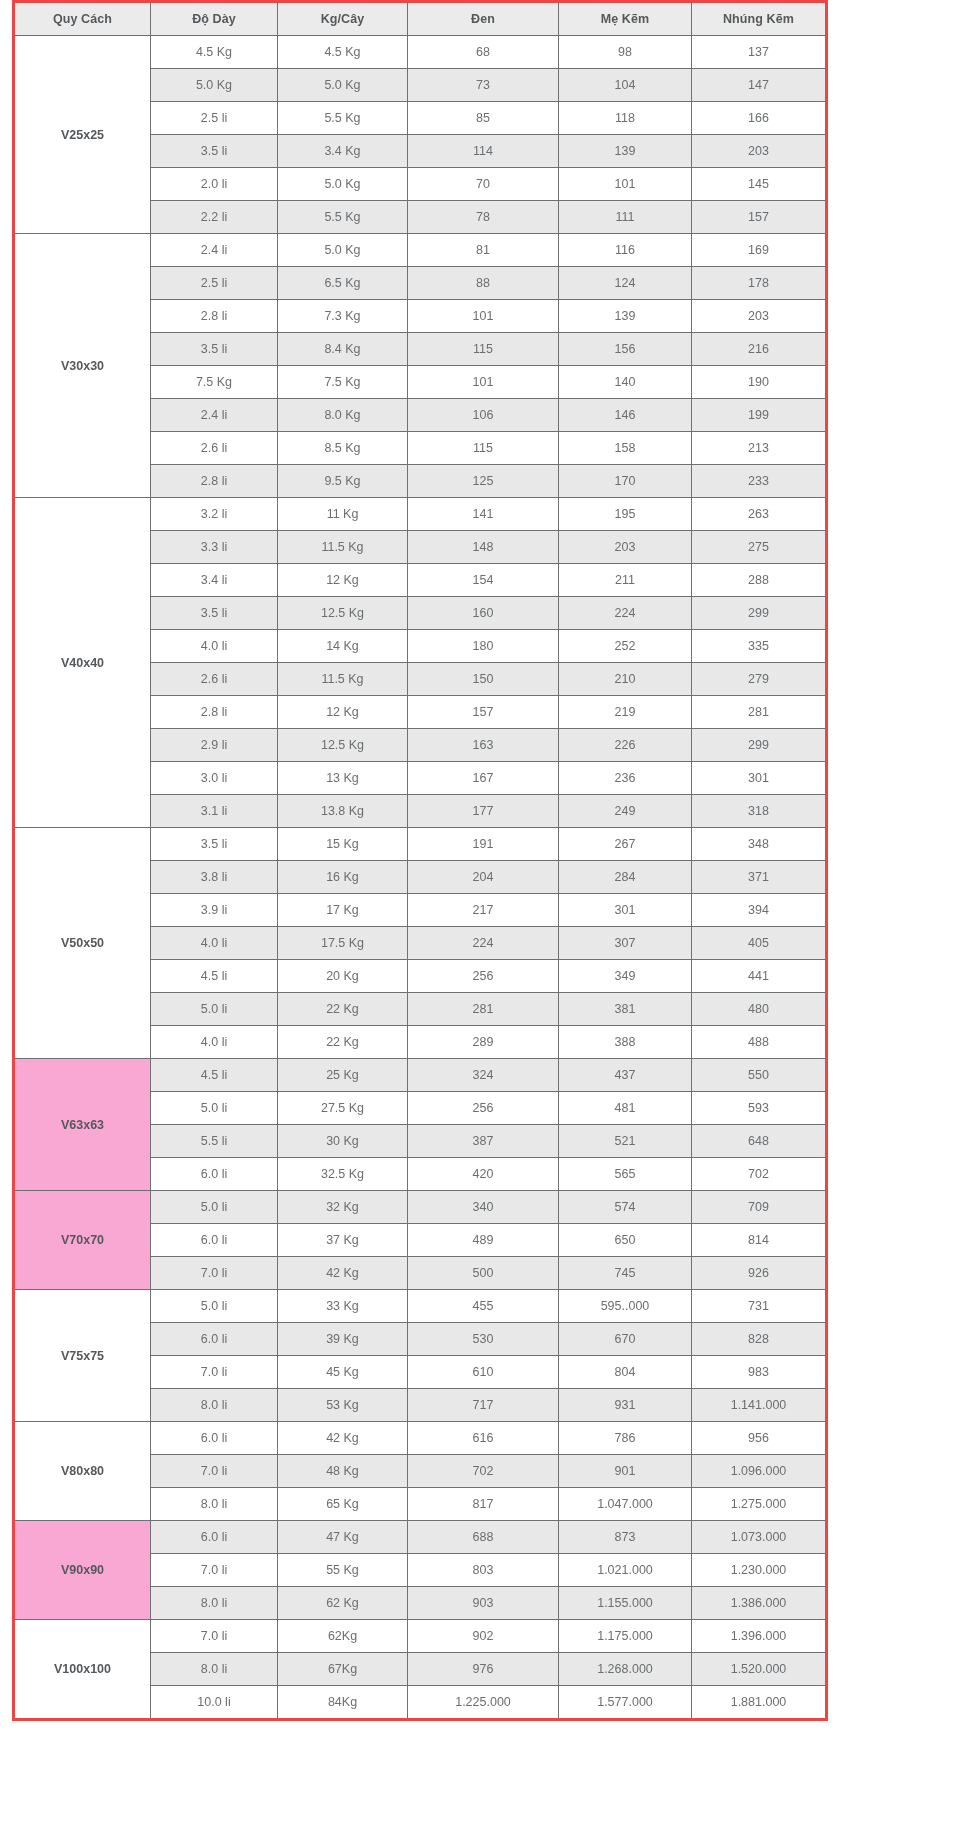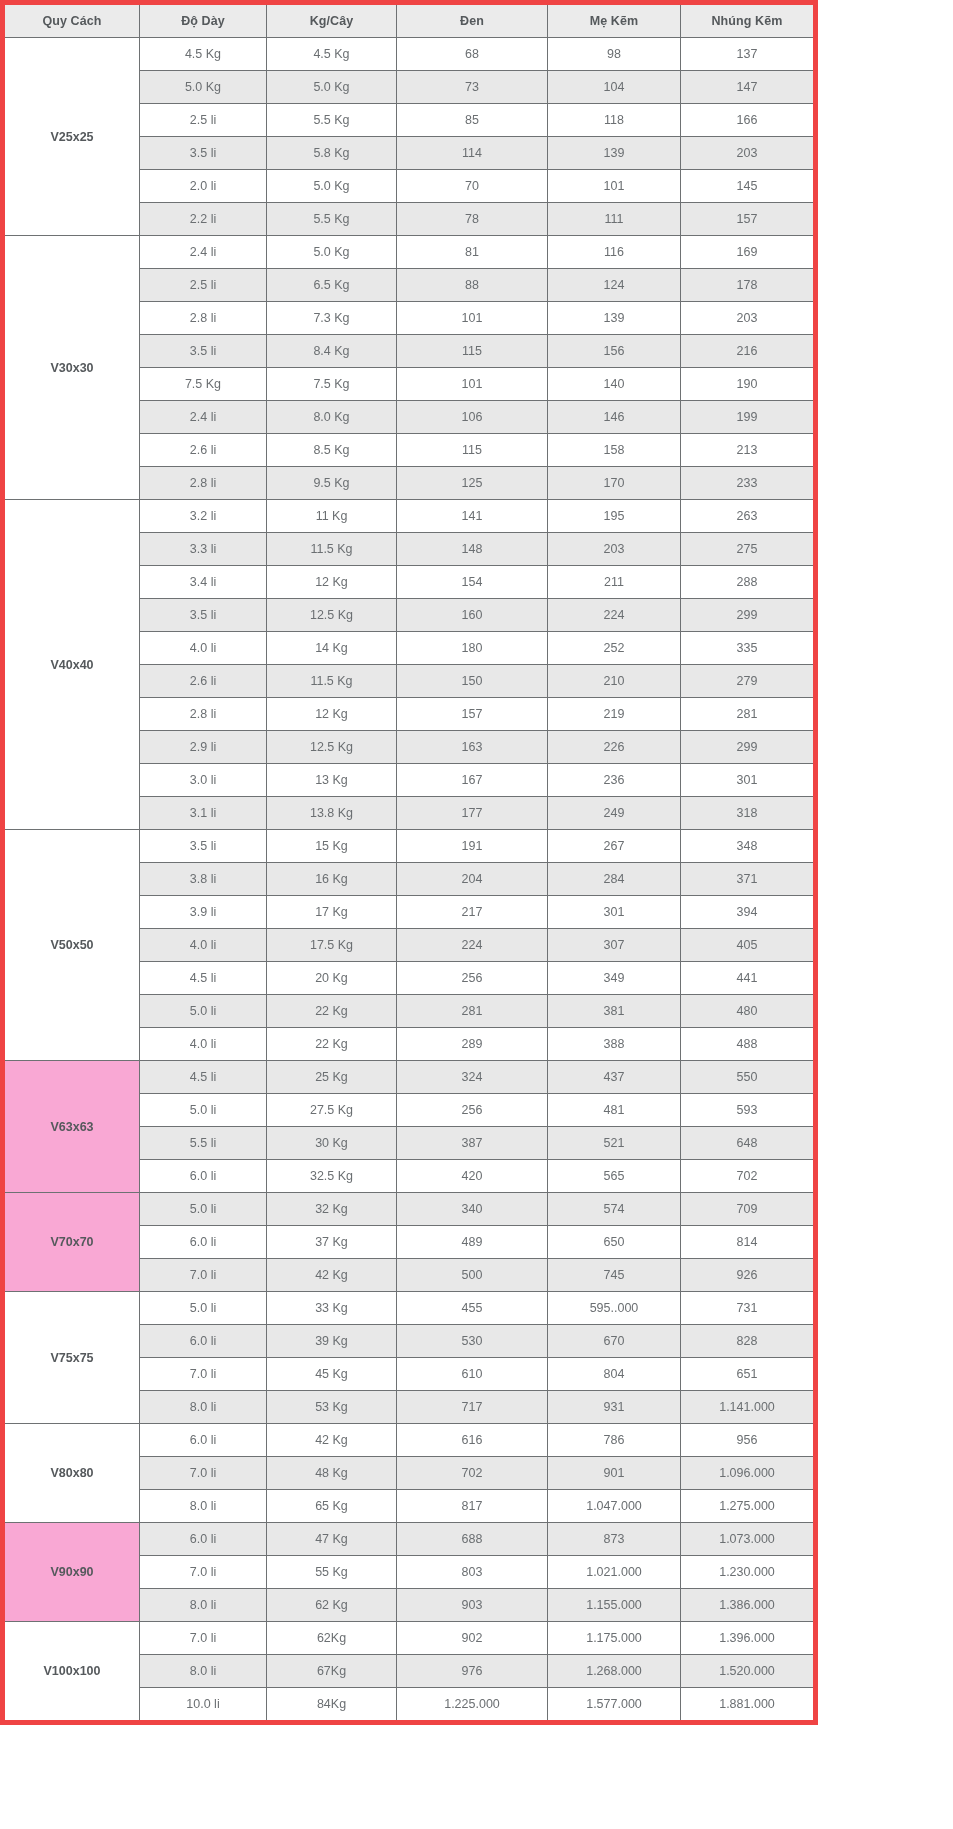--- a/index.html
+++ b/index.html
@@ -12,21 +12,22 @@
   body {
     font-family: "Liberation Sans", "DejaVu Sans", sans-serif;
     width: 953px;
     color: #6b6f72;
     -webkit-font-smoothing: antialiased;
   }
   #price-table {
     width: 761px;
     border-collapse: collapse;
     table-layout: fixed;
-    border: 5px solid #ef4444;
+    border: 3px solid #ef4444;
+    margin-left: 12px;
   }
   #price-table col.c-spec   { width: 137px; }
   #price-table col.c-thick  { width: 127px; }
   #price-table col.c-kg     { width: 130px; }
   #price-table col.c-black  { width: 151px; }
   #price-table col.c-mekem  { width: 133px; }
   #price-table col.c-nhung  { width: 135px; }
 
   #price-table thead th {
     background: #ebebeb;
@@ -103,21 +104,21 @@
       </tr>
       <tr class="row-plain">
         <td>2.5 li</td>
         <td>5.5 Kg</td>
         <td>85</td>
         <td>118</td>
         <td>166</td>
       </tr>
       <tr class="row-shaded">
         <td>3.5 li</td>
-        <td>5.8 Kg</td>
+        <td>3.4 Kg</td>
         <td>114</td>
         <td>139</td>
         <td>203</td>
       </tr>
       <tr class="row-plain">
         <td>2.0 li</td>
         <td>5.0 Kg</td>
         <td>70</td>
         <td>101</td>
         <td>145</td>
@@ -371,21 +372,21 @@
         <td>39 Kg</td>
         <td>530</td>
         <td>670</td>
         <td>828</td>
       </tr>
       <tr class="row-plain">
         <td>7.0 li</td>
         <td>45 Kg</td>
         <td>610</td>
         <td>804</td>
-        <td>651</td>
+        <td>983</td>
       </tr>
       <tr class="row-shaded">
         <td>8.0 li</td>
         <td>53 Kg</td>
         <td>717</td>
         <td>931</td>
         <td>1.141.000</td>
       </tr>
       <tr class="row-plain">
         <td class="group-cell gc-plain" rowspan="3">V80x80</td>

